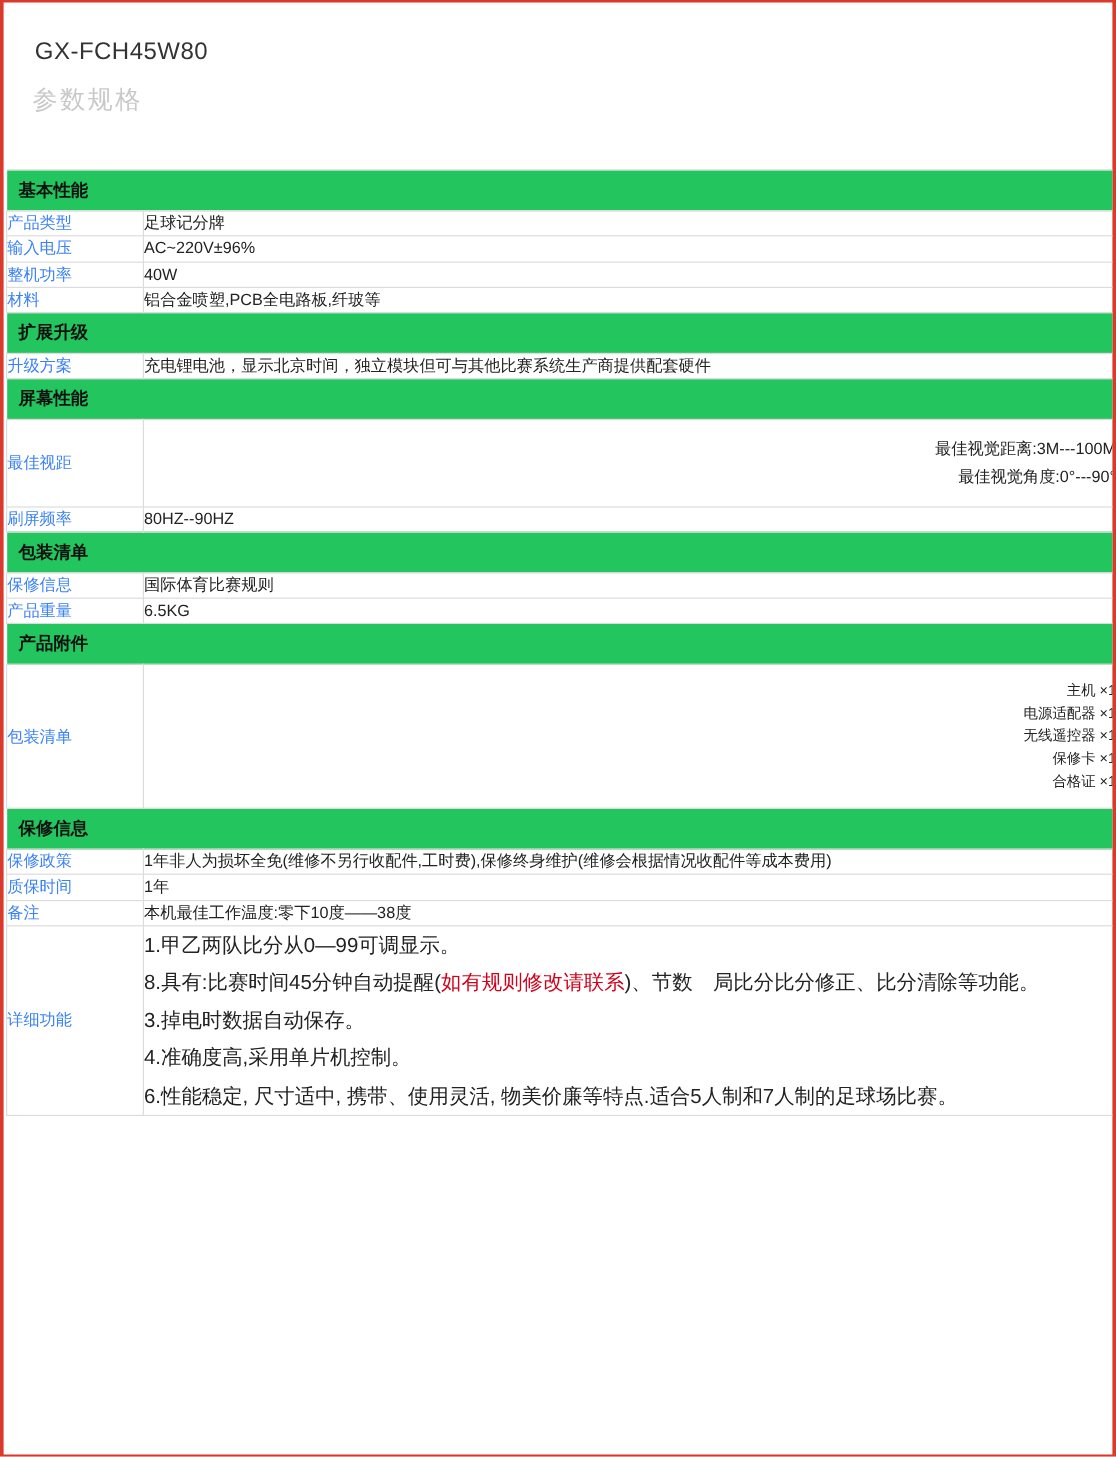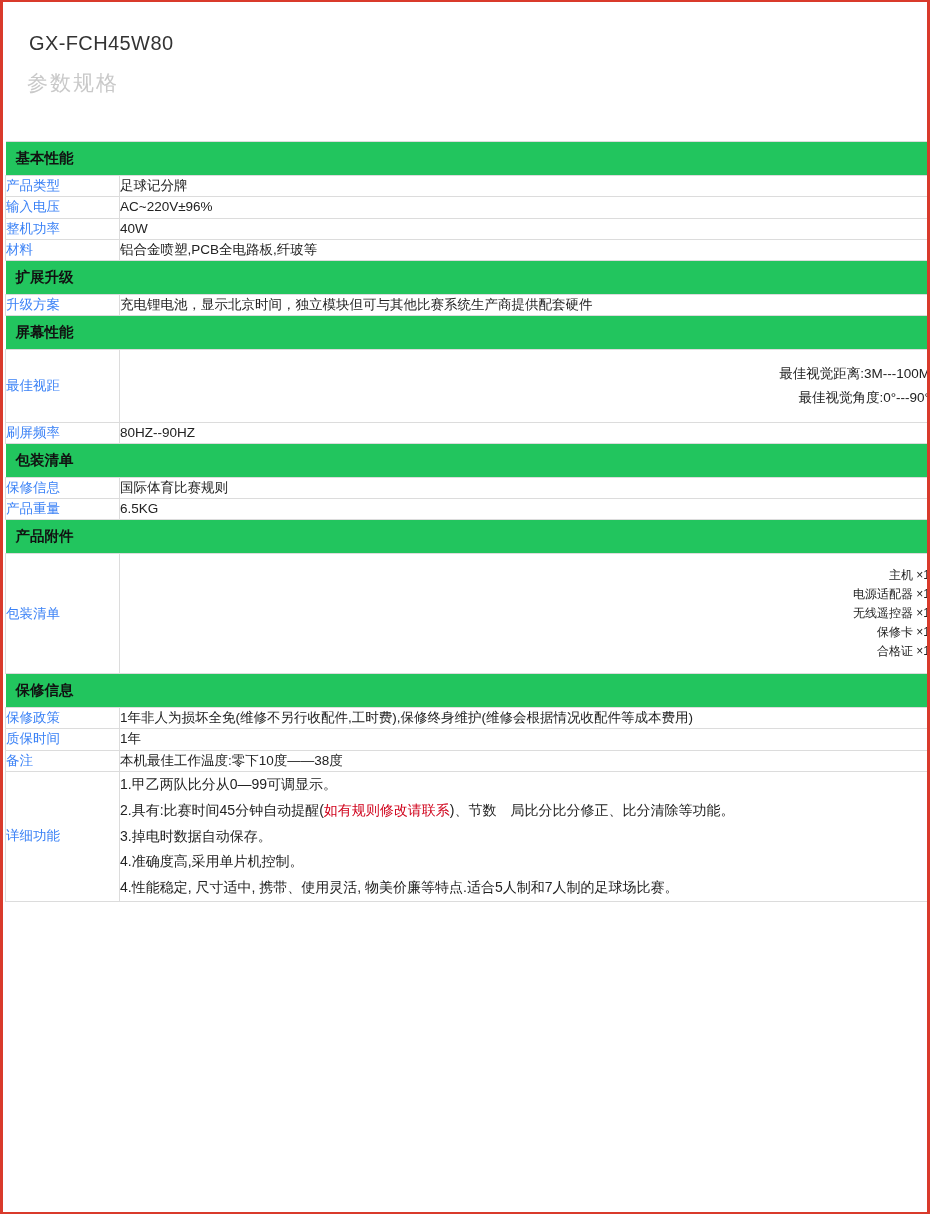--- a/index.html
+++ b/index.html
@@ -94,21 +94,21 @@
     padding-top: 12px;
     padding-bottom: 12px;
     text-align: right;
   }
   .pkg-list .ln {
     line-height: 1.58;
     font-size: 12px;
   }
   .features .ln {
     line-height: 1.85;
-    font-size: 14px;
+    font-size: 17px;
   }
   .features {
     padding-top: 16px;
     padding-bottom: 26px;
   }
   .red-note {
     color: #d0021b;
   }
   .tall-label {
     vertical-align: middle;
@@ -214,24 +214,24 @@
         </tr>
         <tr>
           <td class="label">备注</td>
           <td class="value">本机最佳工作温度:零下10度——38度</td>
         </tr>
 
         <tr>
           <td class="label tall-label">详细功能</td>
           <td class="value features">
             <span class="ln">1.甲乙两队比分从0—99可调显示。</span>
-            <span class="ln"><span>2.具有:比赛时间45分钟自动提醒(</span><span class="red-note">如有规则修改请联系</span><span>)、节数　局比分比分修正、比分清除等功能。</span></span>
+            <span class="ln"><span>8.具有:比赛时间45分钟自动提醒(</span><span class="red-note">如有规则修改请联系</span><span>)、节数　局比分比分修正、比分清除等功能。</span></span>
             <span class="ln">3.掉电时数据自动保存。</span>
             <span class="ln">4.准确度高,采用单片机控制。</span>
-            <span class="ln">4.性能稳定, 尺寸适中, 携带、使用灵活, 物美价廉等特点.适合5人制和7人制的足球场比赛。</span>
+            <span class="ln">6.性能稳定, 尺寸适中, 携带、使用灵活, 物美价廉等特点.适合5人制和7人制的足球场比赛。</span>
           </td>
         </tr>
 
       </tbody>
     </table>
 
   </div>
 </div>
 
 </body></html>

